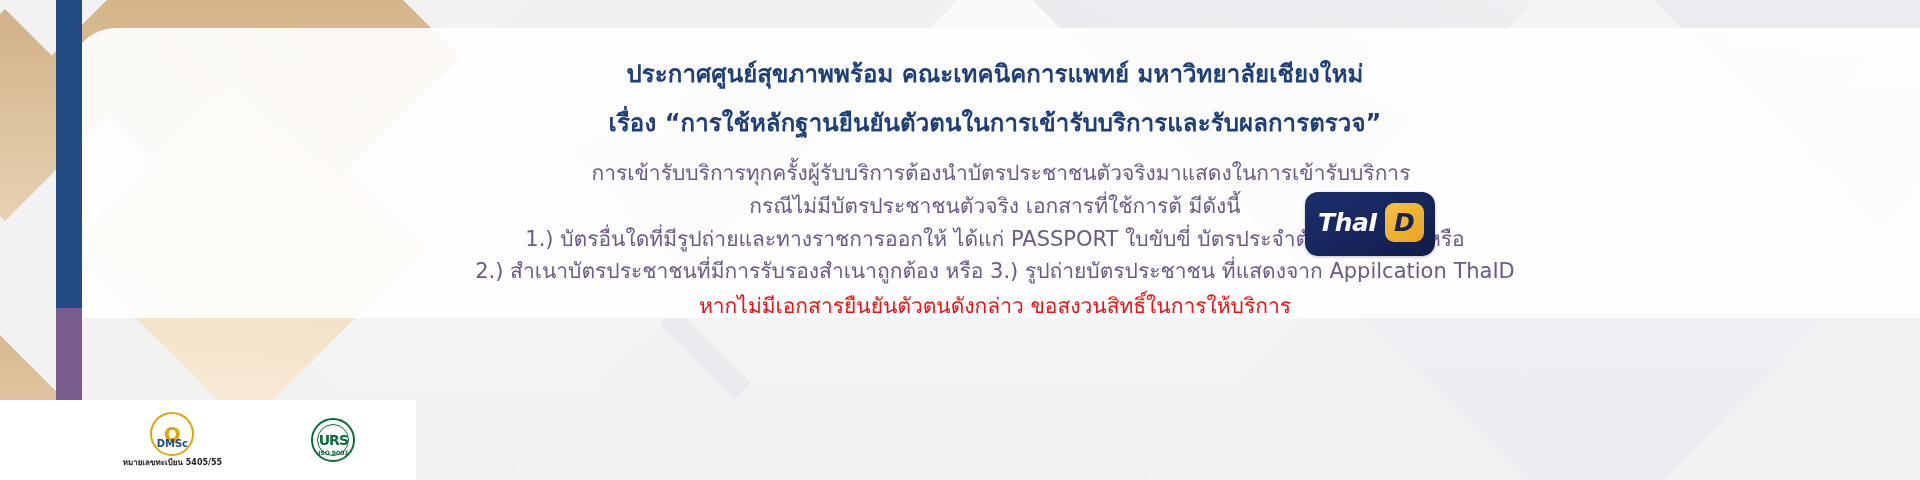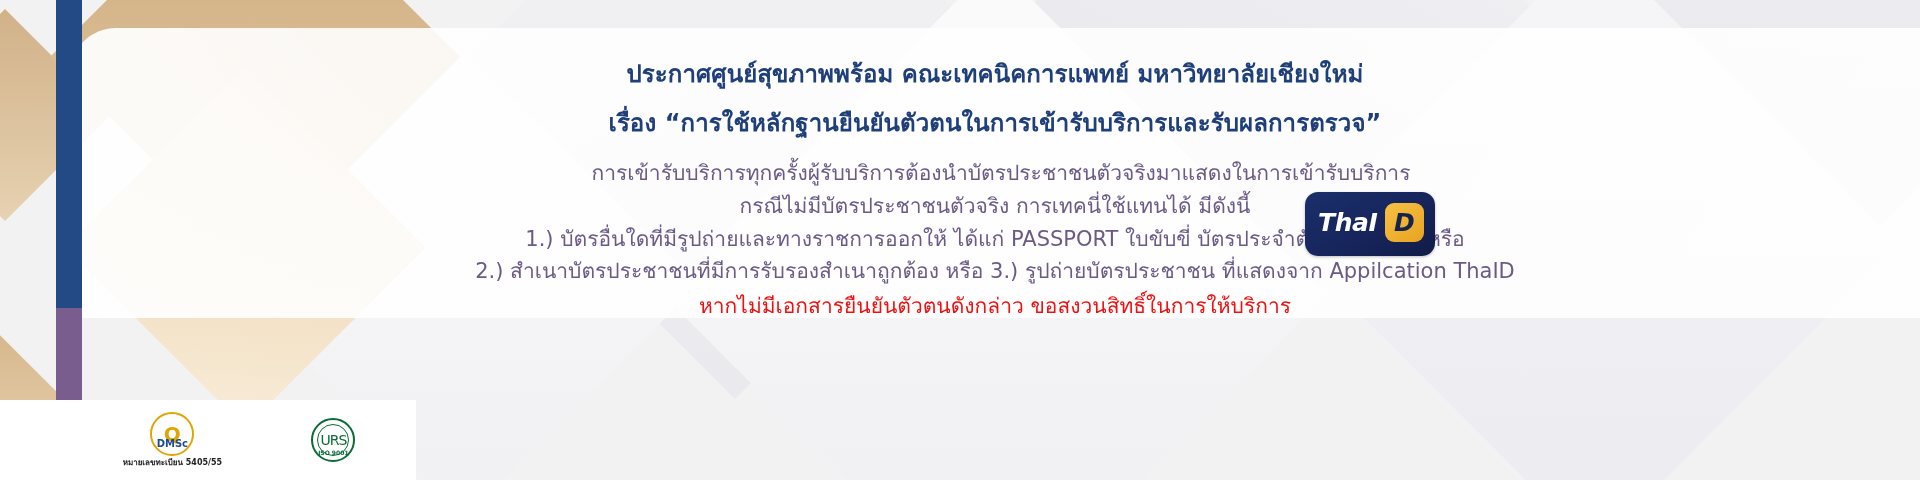--- a/index.html
+++ b/index.html
@@ -176,21 +176,21 @@
     width:44px; height:44px; border-radius:50%;
     border:2px solid #0a6b36;
     background:#ffffff; position:relative;
     display:flex; align-items:center; justify-content:center;
   }
   .seal-u::before{
     content:""; position:absolute; left:4px; top:4px; right:4px; bottom:4px;
     border-radius:50%; border:1px solid #0a6b36;
   }
   .seal-u-letter{
-    font-size:14px; font-weight:normal; color:#0a6b36; line-height:1;
+    font-size:14px; font-weight:bold; color:#0a6b36; line-height:1;
     letter-spacing:-1px;
   }
   .seal-u-sub{
     position:absolute; bottom:4px; left:0; right:0; text-align:center;
     font-size:6px; font-weight:bold; color:#0a6b36;
   }
   
   .footer-left-pad{
     position:absolute; left:0; top:400px; width:56px; height:80px;
     background:#ffffff; z-index:11;
@@ -218,21 +218,21 @@
 
   <div class="bar-blue"></div>
   <div class="bar-purple"></div>
   <div class="bar-navy-bottom"></div>
 
   <div class="content">
     <div class="title-line">ประกาศศูนย์สุขภาพพร้อม คณะเทคนิคการแพทย์ มหาวิทยาลัยเชียงใหม่</div>
     <div class="title-line t2">เรื่อง “การใช้หลักฐานยืนยันตัวตนในการเข้ารับบริการและรับผลการตรวจ”</div>
 
     <div class="body-line first">การเข้ารับบริการทุกครั้งผู้รับบริการต้องนำบัตรประชาชนตัวจริงมาแสดงในการเข้ารับบริการ</div>
-    <div class="body-line">กรณีไม่มีบัตรประชาชนตัวจริง การเทคนี่ใช้แทนได้ มีดังนี้</div>
+    <div class="body-line">กรณีไม่มีบัตรประชาชนตัวจริง เอกสารที่ใช้การต้ มีดังนี้</div>
     <div class="body-line">1.)  บัตรอื่นใดที่มีรูปถ่ายและทางราชการออกให้ ได้แก่ PASSPORT ใบขับขี่ บัตรประจำตัวข้าราชการ หรือ</div>
     <div class="body-line">2.)  สำเนาบัตรประชาชนที่มีการรับรองสำเนาถูกต้อง   หรือ   3.) รูปถ่ายบัตรประชาชน ที่แสดงจาก Appilcation ThaID</div>
 
     <div class="warn-line">หากไม่มีเอกสารยืนยันตัวตนดังกล่าว ขอสงวนสิทธิ์ในการให้บริการ</div>
   </div>
 
   <div class="thaid">
     <div class="thaid-inner">
       <span class="thaid-word">ThaI</span>
       <span class="thaid-d">D</span>

